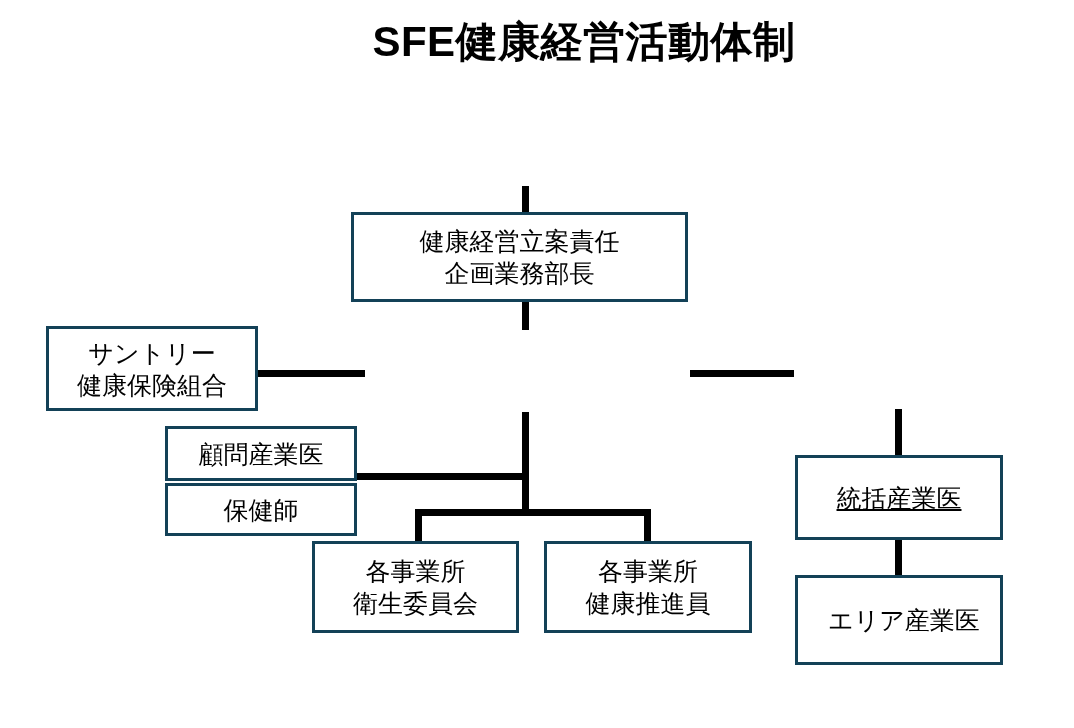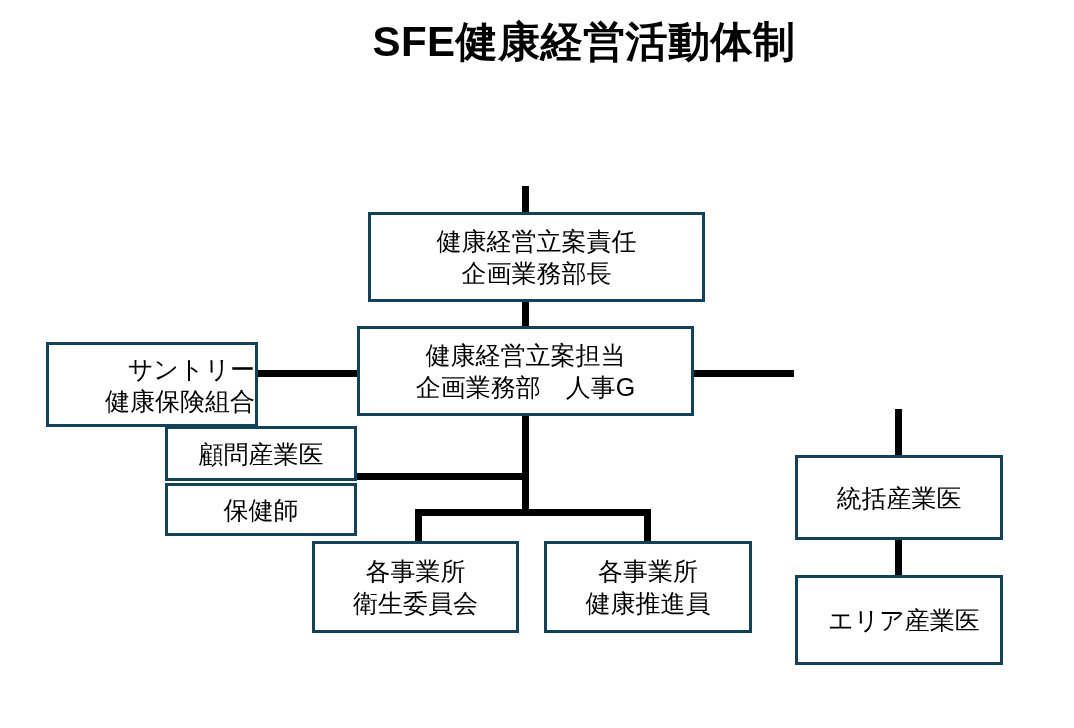--- a/index.html
+++ b/index.html
@@ -81,31 +81,27 @@
 
   <div class="connector v" style="left:415px; top:509px; height:36px;"></div>
 
   <div class="connector v" style="left:644px; top:509px; height:36px;"></div>
 
   <div class="connector v" style="left:895px; top:409px; height:50px;"></div>
 
   <div class="connector v" style="left:895px; top:536px; height:42px;"></div>
 
 
-  <div class="node" style="left:368px; top:212px; width:337px; height:90px;">
+  <div class="node" style="left:351px; top:212px; width:337px; height:90px;">
     <span class="line1">健康経営立案責任</span>
     <span class="line2">企画業務部長</span>
   </div>
 
-  <div class="node" style="left:357px; top:326px; width:337px; height:90px;">
-    <span class="line1">健康経営立案担当</span>
-    <span class="line2">企画業務部　人事G</span>
-  </div>
 
-  <div class="node" style="left:46px; top:342px; width:212px; height:85px;align-items:flex-end;">
+  <div class="node" style="left:46px; top:326px; width:212px; height:85px;">
     <span class="line1">サントリー</span>
     <span class="line2">健康保険組合</span>
   </div>
 
 
   <div class="node" style="left:165px; top:426px; width:192px; height:55px;">
     <span class="line1">顧問産業医</span>
   </div>
 
   <div class="node" style="left:165px; top:483px; width:192px; height:53px;">
@@ -115,21 +111,21 @@
   <div class="node" style="left:312px; top:541px; width:207px; height:92px;">
     <span class="line1">各事業所</span>
     <span class="line2">衛生委員会</span>
   </div>
 
   <div class="node" style="left:544px; top:541px; width:208px; height:92px;">
     <span class="line1">各事業所</span>
     <span class="line2">健康推進員</span>
   </div>
 
-  <div class="node" style="left:795px; top:455px; width:208px; height:85px;">
+  <div class="node" style="left:795px; top:455px; width:208px; height:85px;text-decoration:underline;">
     <span class="line1">統括産業医</span>
   </div>
 
   <div class="node" style="left:795px; top:575px; width:208px; height:90px;padding-left:10px;">
     <span class="line1">エリア産業医</span>
   </div>
 
 </div>
 
 </body></html>

